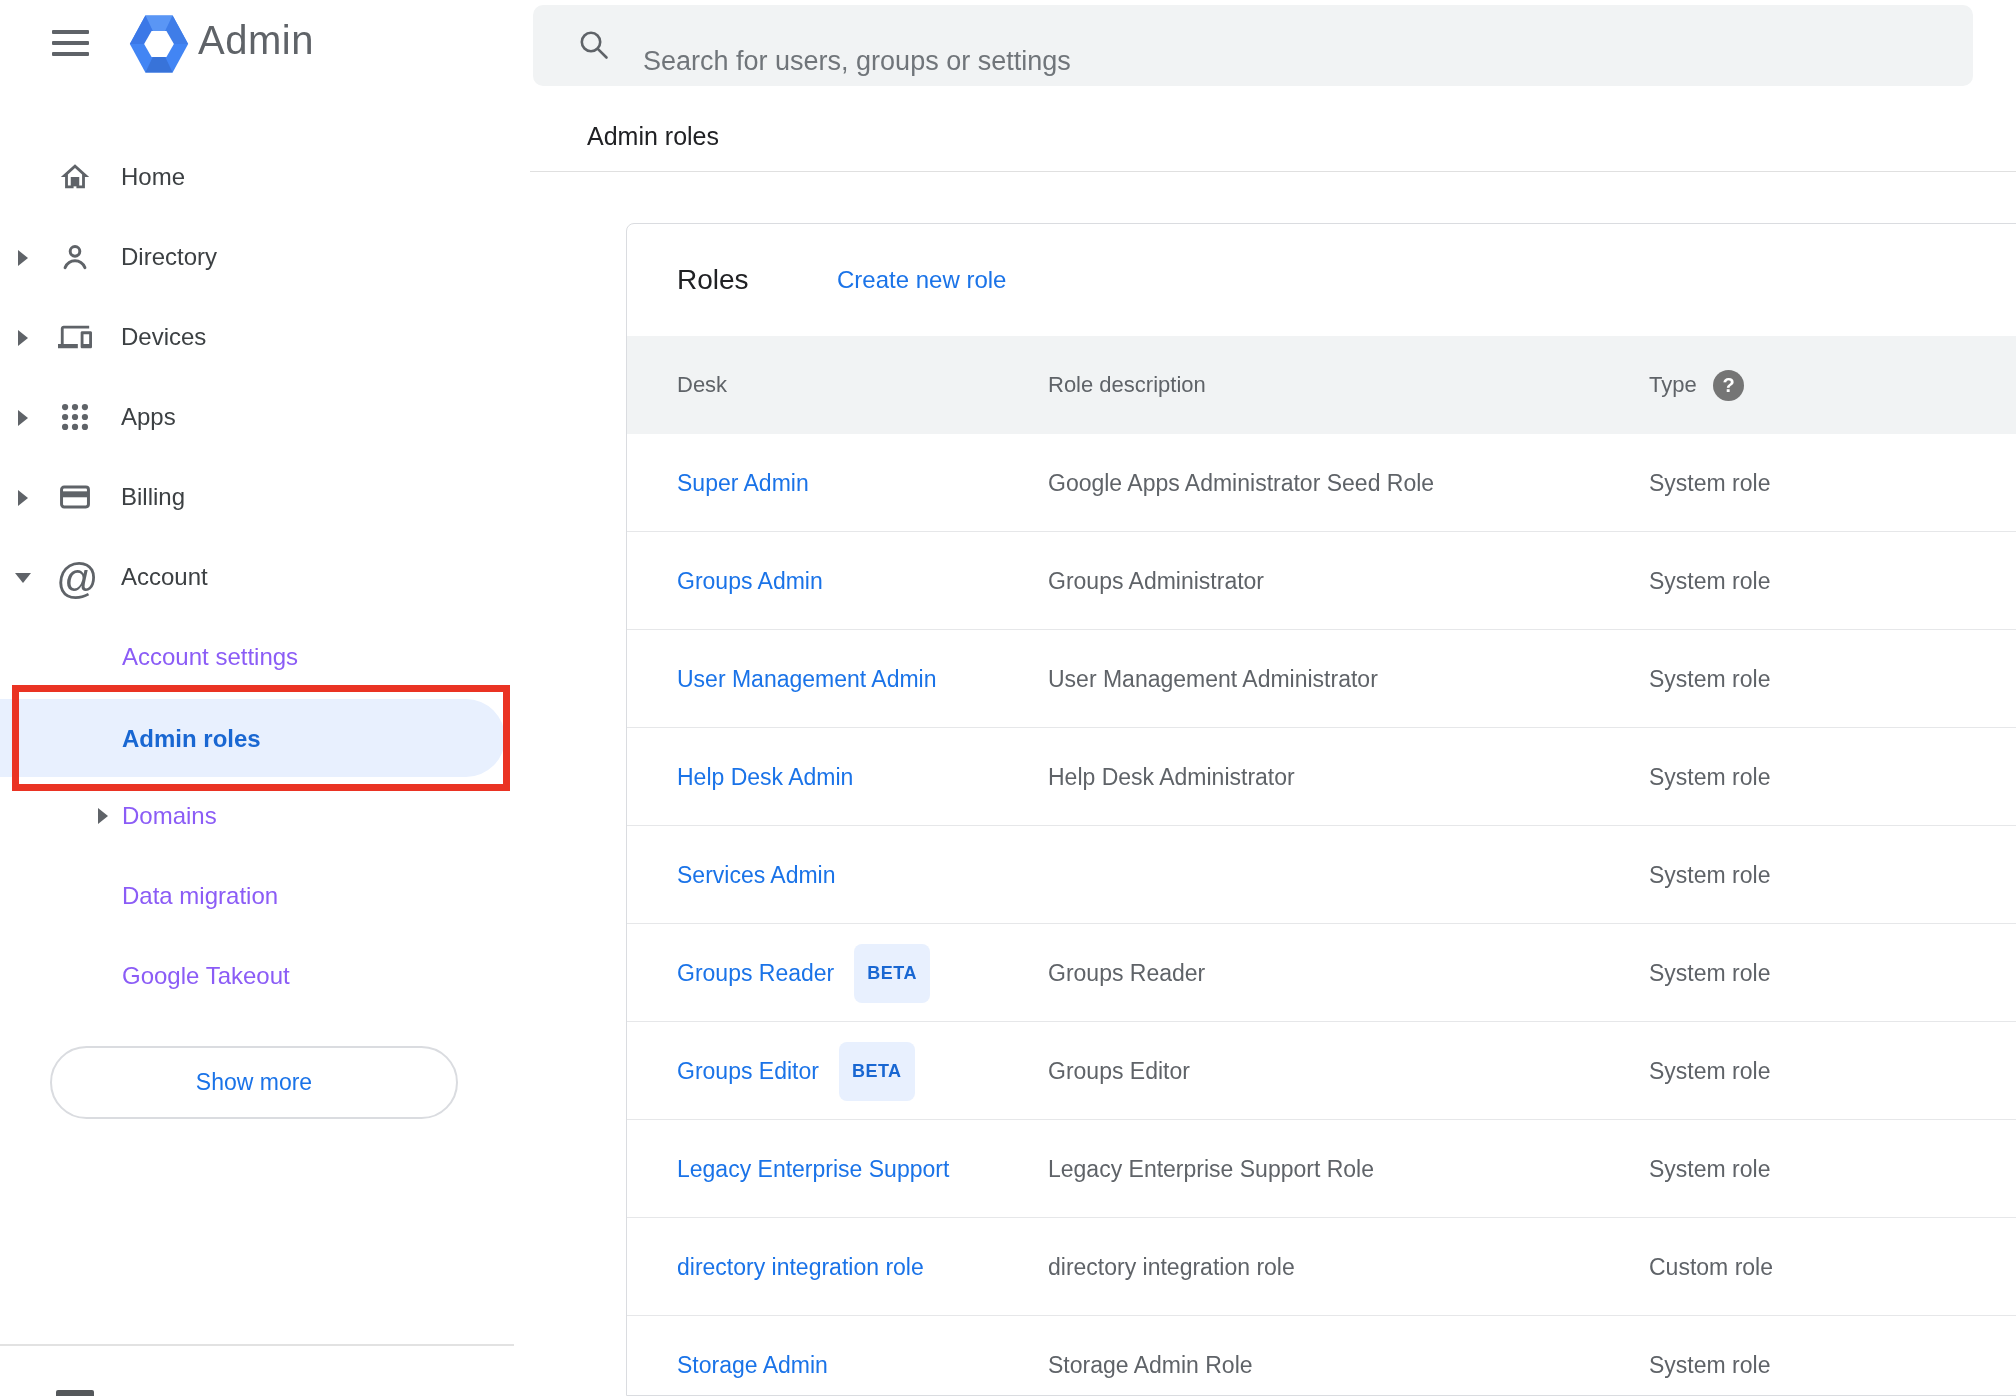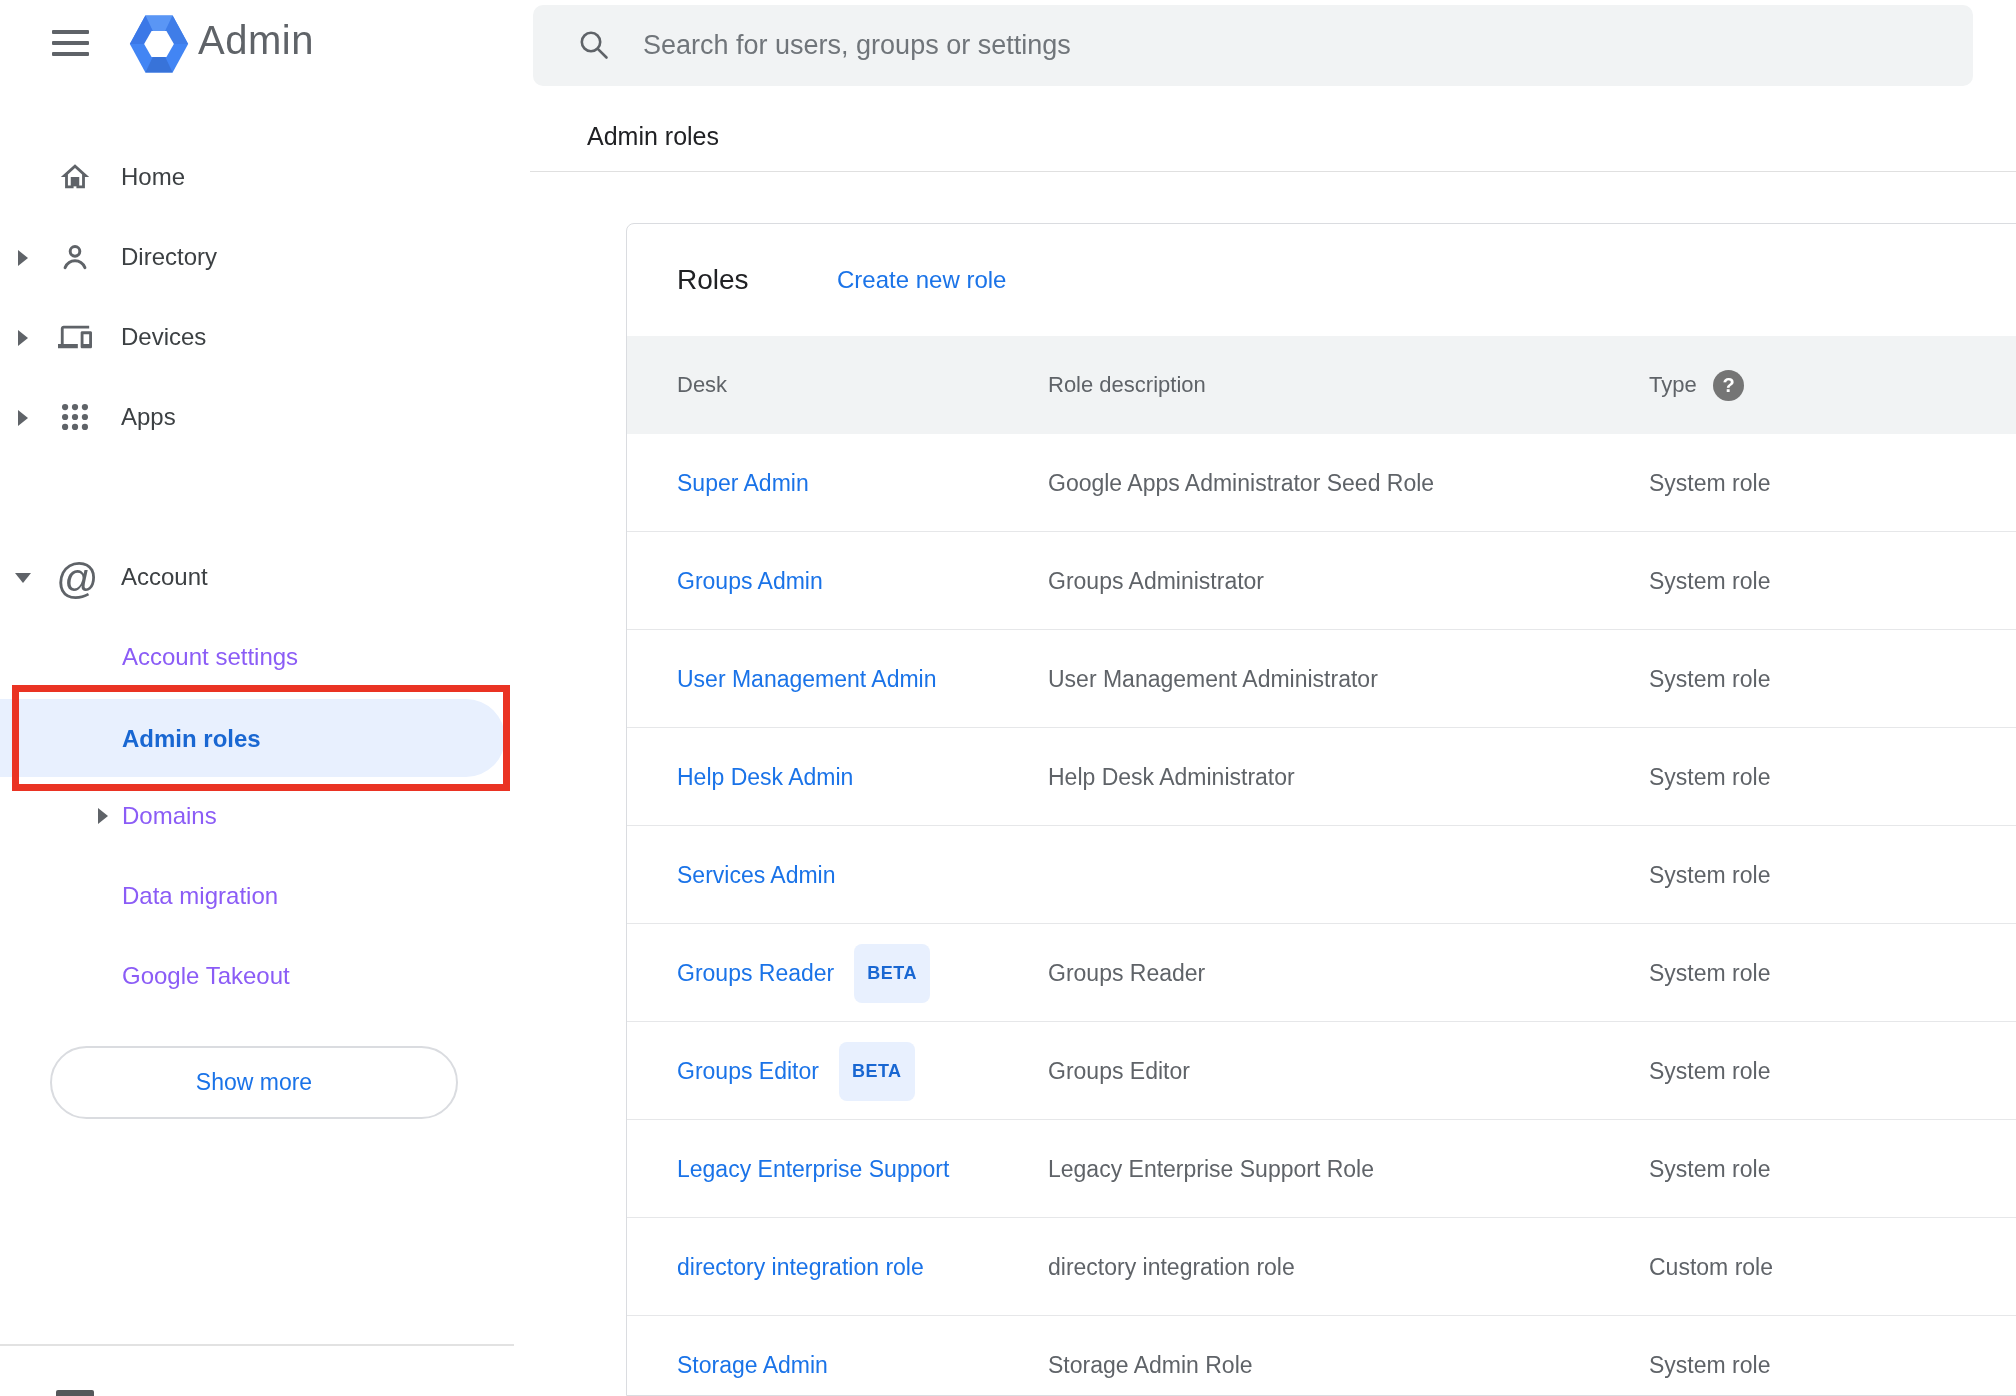--- a/index.html
+++ b/index.html
@@ -42,21 +42,21 @@
     color:#1a73e8; font-size:23px; font-weight:500; text-align:center; line-height:69px; cursor:pointer; }
 
   .sidebar-bottom-divider { position:absolute; left:0; top:1344px; width:514px; height:2px; background:#e2e2e2; }
   .bottom-partial-icon { position:absolute; left:56px; top:1390px; width:38px; height:6px;
     background:#55585b; border-radius:2px 2px 0 0; }
 
   
   .search-bar { position:absolute; left:533px; top:5px; width:1440px; height:81px;
     background:#f1f3f4; border-radius:10px; }
   .search-icon { position:absolute; left:44px; top:23px; width:34px; height:34px; }
-  .search-input { position:absolute; left:110px; top:0; width:1250px; height:81px;
+  .search-input { position:absolute; left:110px; top:16px; width:1250px; height:81px;
     border:none; outline:none; background:transparent; font-size:27px; color:#b91c1c;
     font-family:"Liberation Sans","DejaVu Sans",sans-serif; }
   .search-input::placeholder { color:#70757a; opacity:1; }
 
   
   .page-title { position:absolute; left:587px; top:122px; font-size:25px; color:#202124; }
   .title-divider { position:absolute; left:530px; top:171px; width:1486px; height:1px; background:#e0e0e0; }
 
   
   .card { position:absolute; left:626px; top:223px; width:1391px; height:1173px;
@@ -146,20 +146,30 @@
             <circle cx="12" cy="12" r="2.2"></circle>
             <circle cx="19" cy="12" r="2.2"></circle>
           <circle cx="5" cy="19" r="2.2"></circle>
             <circle cx="12" cy="19" r="2.2"></circle>
             <circle cx="19" cy="19" r="2.2"></circle>
         </svg>
       </span>
       <span class="nav-label">Apps</span>
     </div>
 
+    <div class="nav-item" style="top:457px;">
+      <span class="nav-arrow-right"></span>
+      <span class="nav-icon">
+        <svg viewBox="0 0 24 24" fill="none" stroke="#5f6368" stroke-width="2.1">
+            <rect x="2.5" y="5" width="19" height="14" rx="1.8"></rect>
+            <rect x="2.5" y="8" width="19" height="4.2" fill="#5f6368" stroke="none"></rect>
+          </svg>
+      </span>
+      <span class="nav-label">Billing</span>
+    </div>
 
     <div class="nav-item" style="top:537px;">
       <span class="nav-arrow-down"></span>
       <span class="at-glyph">@</span>
       <span class="nav-label">Account</span>
     </div>
 
     <div class="sub-item" style="top:617px;">
       <span class="sub-label">Account settings</span>
     </div>

